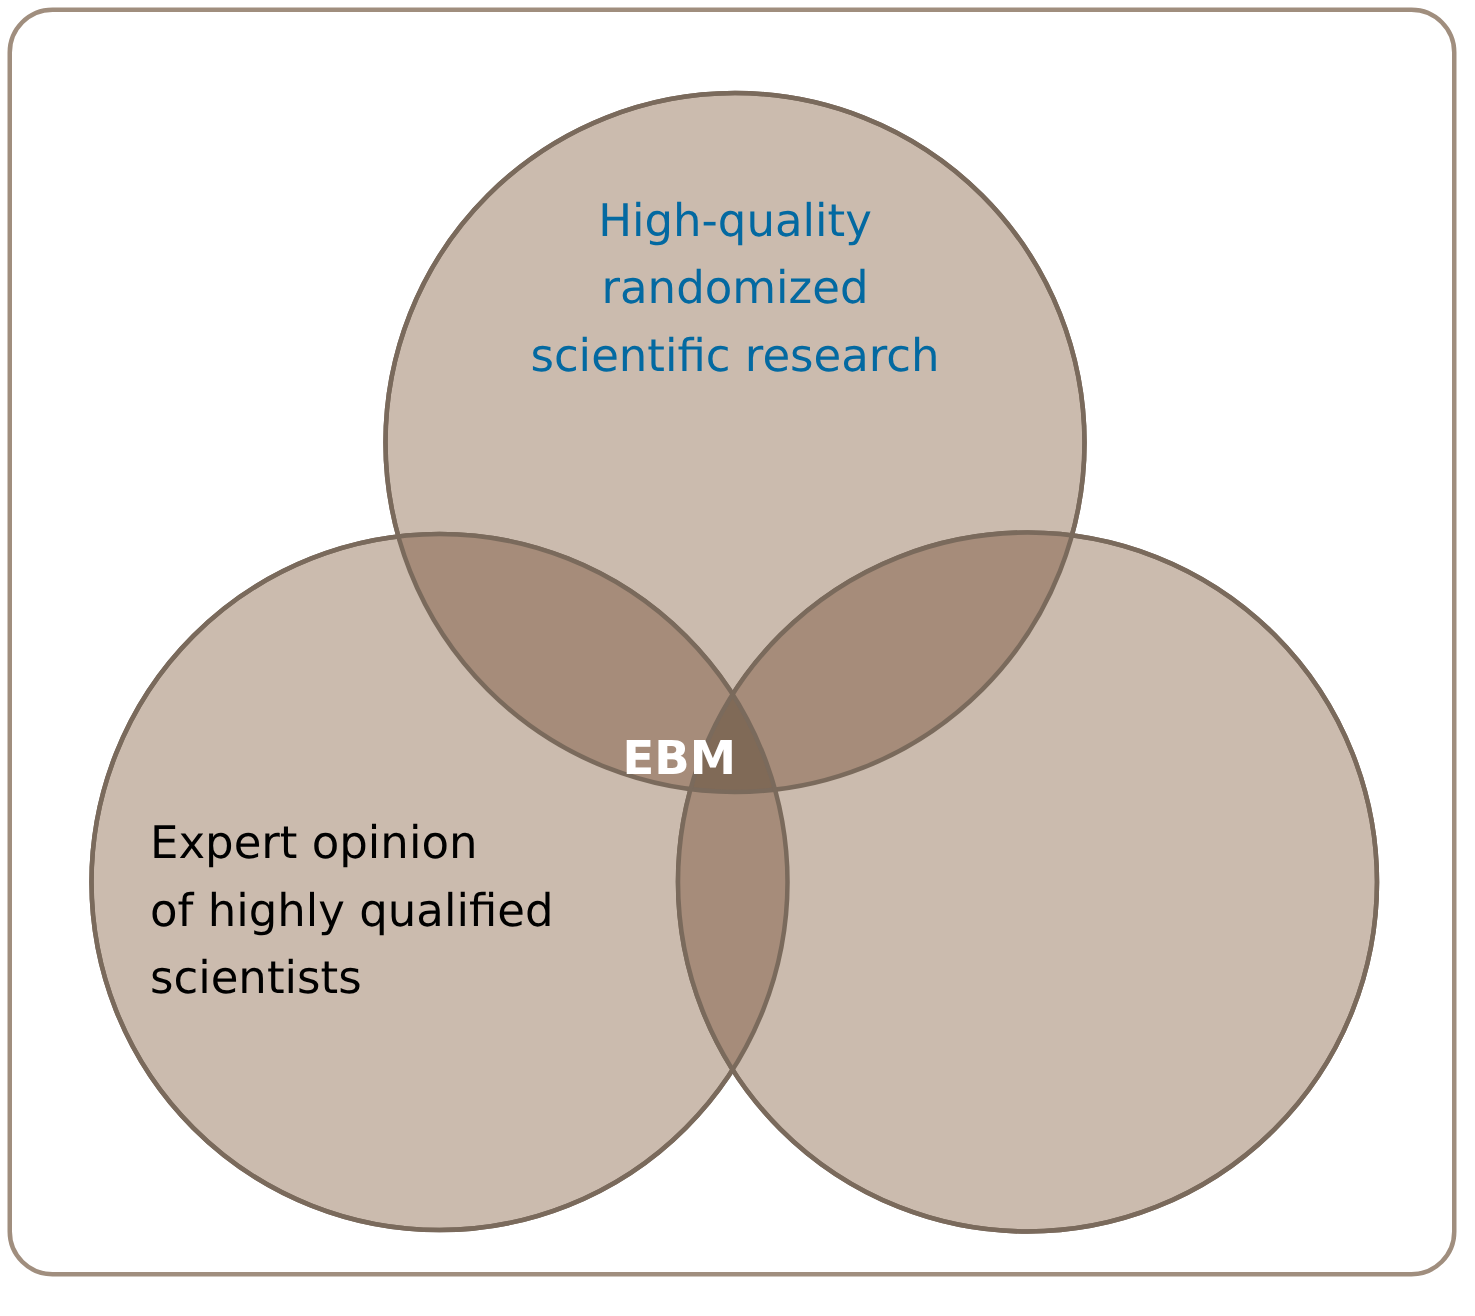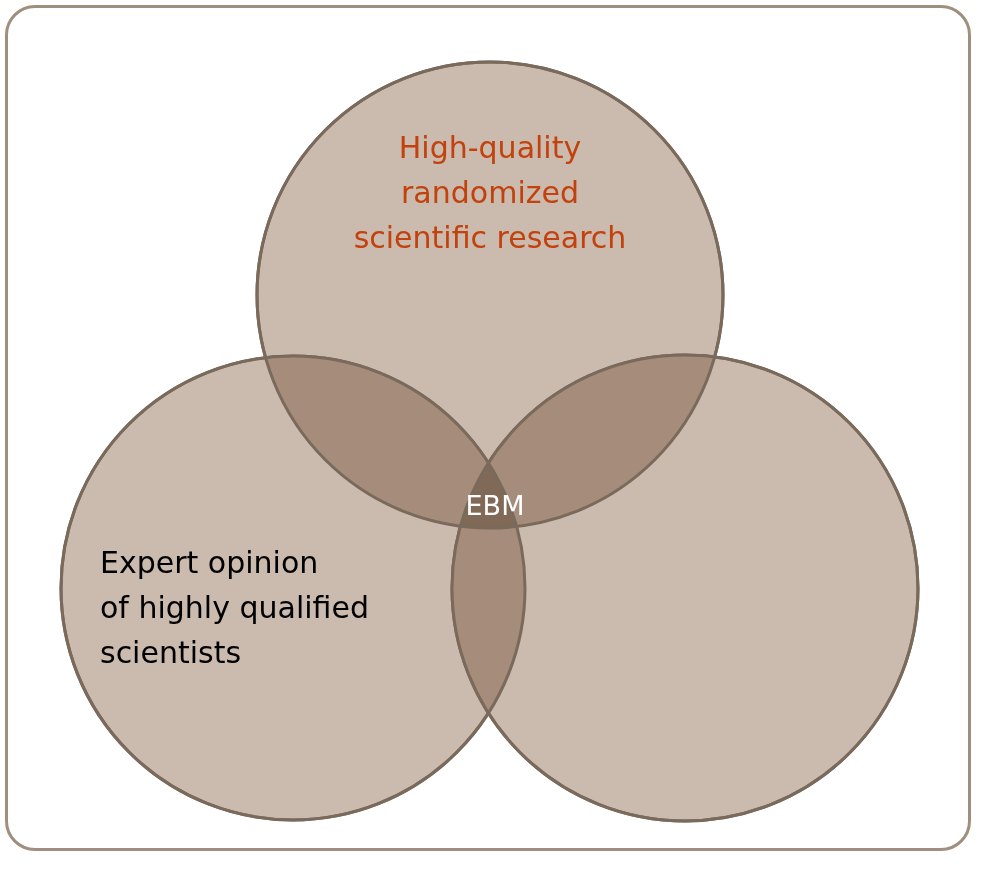--- a/index.html
+++ b/index.html
@@ -62,24 +62,23 @@
     left: 540px;
     top: 455px;
     width: 320px;
     text-align: right;
   }
   #label-center {
     position: absolute;
     left: 415px;
     top: 490px;
     width: 160px;
-    text-align: center;
     color: #ffffff;
-    font-size: 27px;
-    font-weight: normal;
+    font-size: 31px;
+    font-weight: bold;
     line-height: 32px;
   }
 </style>
 </head>
 <body>
 
 <div id="stage">
 
   <div id="frame" style="border-color: rgb(160, 142, 126); border-width: 3px; border-radius: 30px;"></div>
 
@@ -118,21 +117,21 @@
       </g>
     </g>
 
     <g fill="none" stroke="#7a6a5c" stroke-width="3">
       <circle id="s-top" cx="490" cy="295" r="233" stroke="#7a6a5c"></circle>
       <circle id="s-left" cx="293" cy="588" r="232" stroke="#7a6a5c"></circle>
       <circle id="s-right" cx="685" cy="588" r="233" stroke="#7a6a5c"></circle>
     </g>
   </svg>
 
-  <div class="venn-label" id="label-top" style="text-align: center; color: #c2410c;">High-quality
+  <div class="venn-label" id="label-top" style="text-align: center; color: #0369a1;">High-quality
 randomized
 scientific research</div>
 
   <div class="venn-label" id="label-left" style="text-align: left; color: rgb(0, 0, 0); margin-top: 12px;">Expert opinion
 of highly qualified
 scientists</div>
 
 
   <div id="label-center" style="color: rgb(255, 255, 255);">EBM</div>
 

